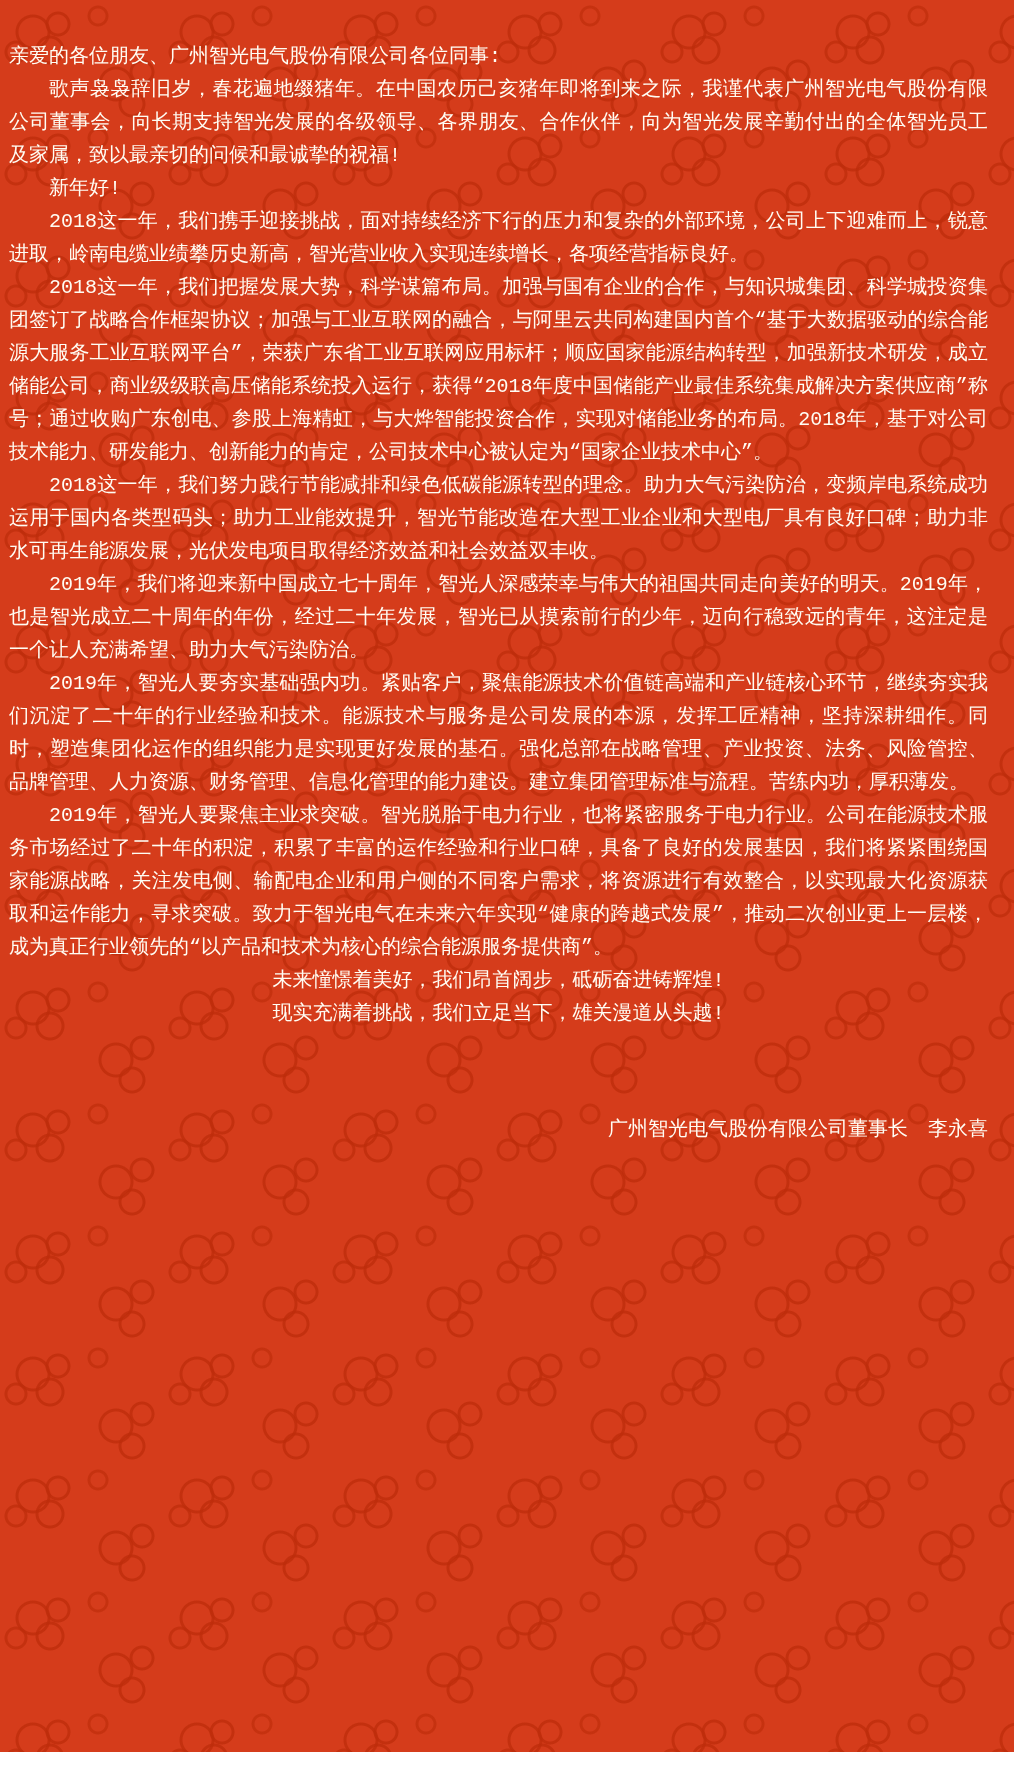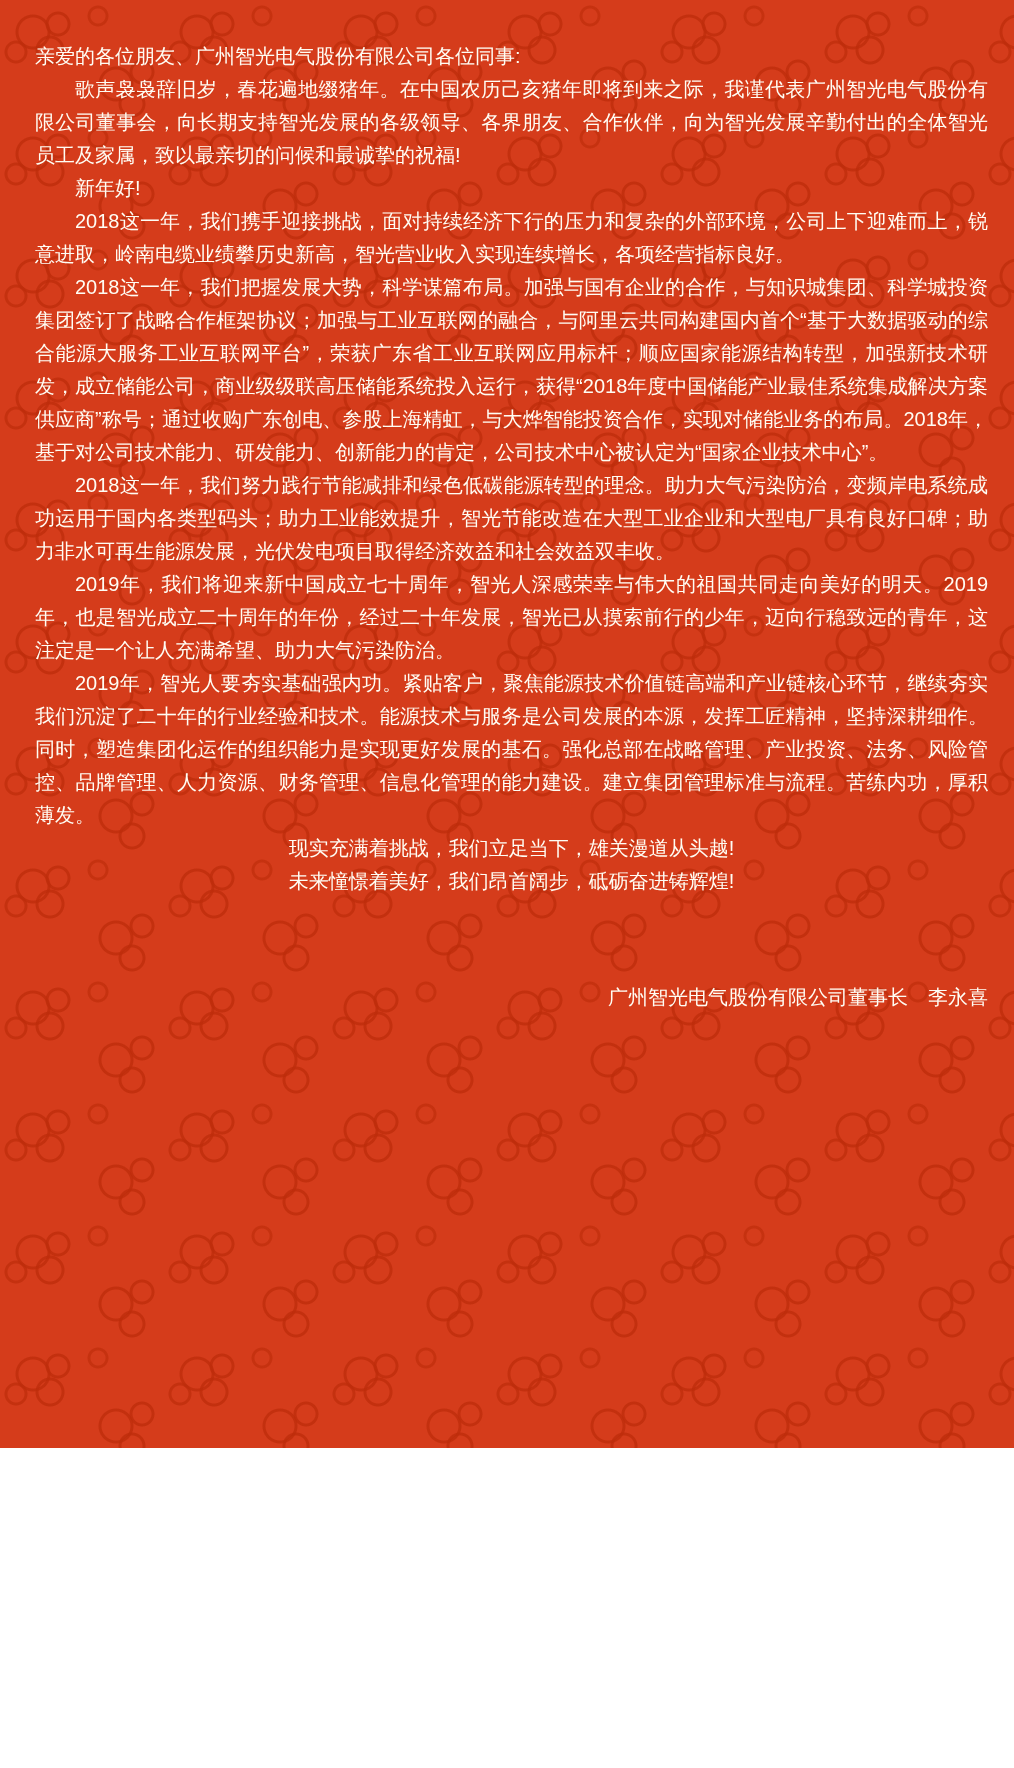--- a/index.html
+++ b/index.html
@@ -8,36 +8,37 @@
   }
   body {
     width: 1014px;
     height: 1768px;
     overflow: hidden;
     font-family: "Liberation Sans", "DejaVu Sans", sans-serif;
   }
   .page {
     position: relative;
     width: 1014px;
-    height: 1448px;
+    height: 1752px;
     box-sizing: border-box;
-    padding: 40px 26px 0 35px;
+    padding: 40px 26px 0 9px;
     color: #fffdf4;
     background-color: #d53c1b;
     
     background-image:
       radial-gradient(circle at 33px 32px,  rgba(0,0,0,0) 14px, rgba(190,44,10,0.75) 15px 17px, rgba(0,0,0,0) 18px),
       radial-gradient(circle at 58px 24px,  rgba(0,0,0,0) 9px,  rgba(190,44,10,0.75) 10px 12px, rgba(0,0,0,0) 13px),
       radial-gradient(circle at 50px 50px,  rgba(0,0,0,0) 11px, rgba(190,44,10,0.75) 12px 14px, rgba(0,0,0,0) 15px),
       radial-gradient(circle at 16px 52px,  rgba(0,0,0,0) 8px,  rgba(190,44,10,0.70) 9px 11px,  rgba(0,0,0,0) 12px),
       radial-gradient(circle at 116px 84px, rgba(0,0,0,0) 14px, rgba(190,44,10,0.75) 15px 17px, rgba(0,0,0,0) 18px),
       radial-gradient(circle at 142px 72px, rgba(0,0,0,0) 9px,  rgba(190,44,10,0.75) 10px 12px, rgba(0,0,0,0) 13px),
       radial-gradient(circle at 132px 104px,rgba(0,0,0,0) 10px, rgba(190,44,10,0.75) 11px 13px, rgba(0,0,0,0) 14px),
       radial-gradient(circle at 98px 16px,  rgba(0,0,0,0) 7px,  rgba(190,44,10,0.65) 8px 10px,  rgba(0,0,0,0) 11px);
     background-size: 164px 122px;
+    font-family: Liberation Mono, monospace;
   }
   .page p {
     margin: 0;
     font-size: 20px;
     line-height: 33px;
     text-align: justify;
     text-justify: inter-ideograph;
   }
   .indent { text-indent: 2em; }
   .greet  { margin-top: 7px; }
@@ -63,23 +64,24 @@
 
   <p class="indent gap">2018这一年，我们把握发展大势，科学谋篇布局。加强与国有企业的合作，与知识城集团、科学城投资集团签订了战略合作框架协议；加强与工业互联网的融合，与阿里云共同构建国内首个“基于大数据驱动的综合能源大服务工业互联网平台”，荣获广东省工业互联网应用标杆；顺应国家能源结构转型，加强新技术研发，成立储能公司，商业级级联高压储能系统投入运行，获得“2018年度中国储能产业最佳系统集成解决方案供应商”称号；通过收购广东创电、参股上海精虹，与大烨智能投资合作，实现对储能业务的布局。2018年，基于对公司技术能力、研发能力、创新能力的肯定，公司技术中心被认定为“国家企业技术中心”。</p>
 
   <p class="indent gap">2018这一年，我们努力践行节能减排和绿色低碳能源转型的理念。助力大气污染防治，变频岸电系统成功运用于国内各类型码头；助力工业能效提升，智光节能改造在大型工业企业和大型电厂具有良好口碑；助力非水可再生能源发展，光伏发电项目取得经济效益和社会效益双丰收。</p>
 
   <p class="indent gap">2019年，我们将迎来新中国成立七十周年，智光人深感荣幸与伟大的祖国共同走向美好的明天。2019年，也是智光成立二十周年的年份，经过二十年发展，智光已从摸索前行的少年，迈向行稳致远的青年，这注定是一个让人充满希望、助力大气污染防治。</p>
 
 
   <p class="indent gap">2019年，智光人要夯实基础强内功。紧贴客户，聚焦能源技术价值链高端和产业链核心环节，继续夯实我们沉淀了二十年的行业经验和技术。能源技术与服务是公司发展的本源，发挥工匠精神，坚持深耕细作。同时，塑造集团化运作的组织能力是实现更好发展的基石。强化总部在战略管理、产业投资、法务、风险管控、品牌管理、人力资源、财务管理、信息化管理的能力建设。建立集团管理标准与流程。苦练内功，厚积薄发。</p>
 
+  <p class="indent gap">2019年，智光人要聚焦主业求突破。智光脱胎于电力行业，也将紧密服务于电力行业。公司在能源技术服务市场经过了二十年的积淀，积累了丰富的运作经验和行业口碑，具备了良好的发展基因，我们将紧紧围绕国家能源战略，关注发电侧、输配电企业和用户侧的不同客户需求，将资源进行有效整合，以实现最大化资源获取和运作能力，寻求突破。致力于智光电气在未来六年实现“健康的跨越式发展”，推动二次创业更上一层楼，成为真正行业领先的“以产品和技术为核心的综合能源服务提供商”。</p>
+
+  <p class="center gap">未来憧憬着美好，我们昂首阔步，砥砺奋进铸辉煌!</p>
 
   <p class="center">现实充满着挑战，我们立足当下，雄关漫道从头越!</p>
-
-  <p class="center gap">未来憧憬着美好，我们昂首阔步，砥砺奋进铸辉煌!</p>
 
 
   <div class="sig-block">
     <p>广州智光电气股份有限公司董事长　李永喜</p>
   </div>
 
 </div>
 
 </body></html>

